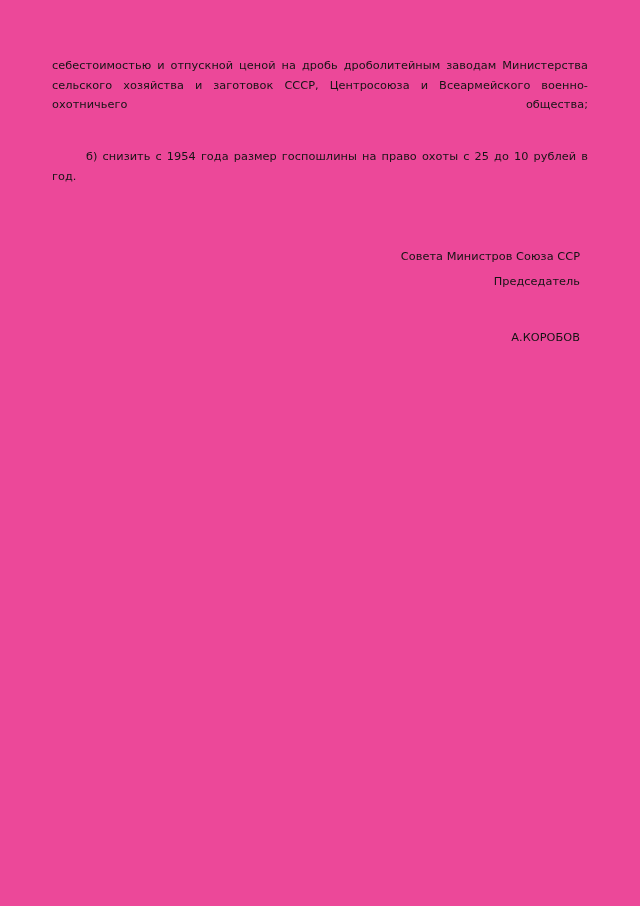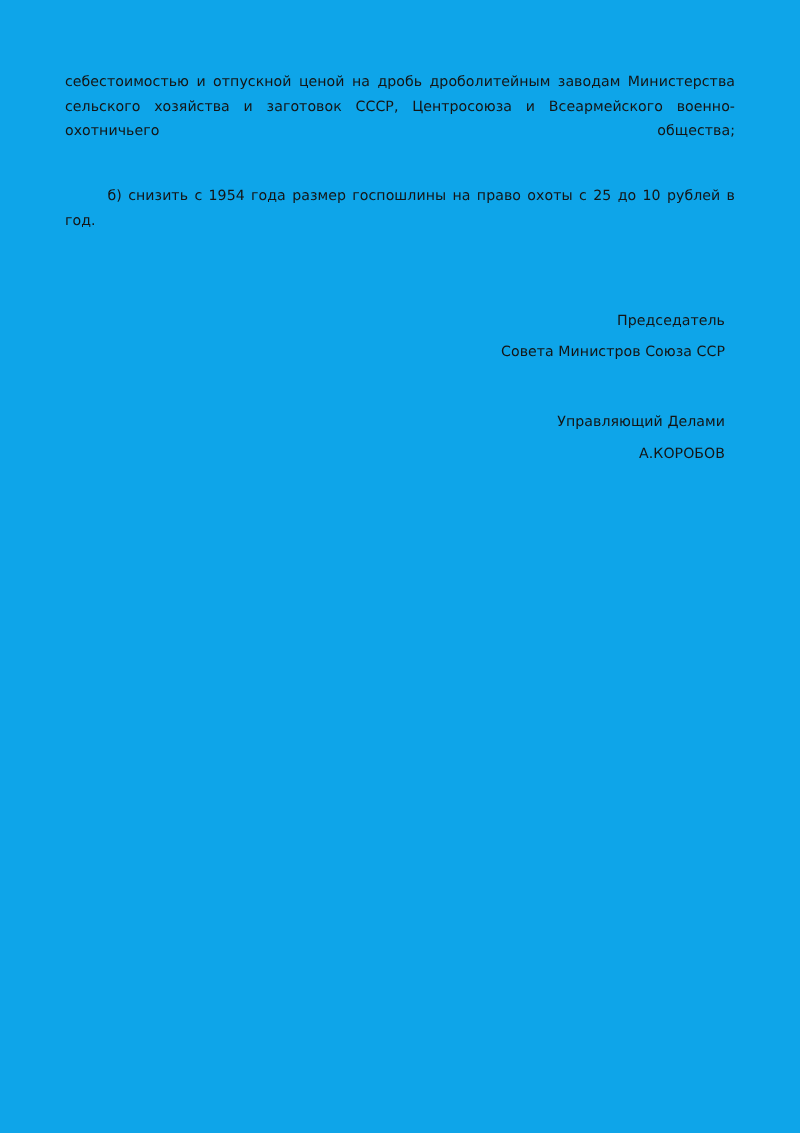--- a/index.html
+++ b/index.html
@@ -8,21 +8,21 @@
     background: #ffffff;
   }
   body {
     font-family: "DejaVu Sans", sans-serif;
     color: #141414;
   }
   .page {
     position: relative;
     width: 640px;
     height: 906px;
-    background: #0ea5e9;
+    background: #ec4899;
     box-sizing: border-box;
     overflow: hidden;
   }
   .content {
     position: absolute;
     left: 52px;
     top: 56px;
     width: 536px;
   }
   p {
@@ -66,23 +66,22 @@
 <body>
 
 <div class="page">
   <div class="content">
 
     <p class="body-para">себестоимостью и отпускной ценой на дробь дроболитейным заводам Министерства сельского хозяйства и заготовок СССР, Центросоюза и Всеармейского военно-охотничьего общества;</p>
 
     <p class="body-para para-indent">б) снизить с 1954 года размер госпошлины на право охоты с 25 до 10 рублей в год.</p>
 
     <div class="signature-block first">
+      <div class="line sig-pad-right">Совета Министров Союза ССР</div>
       <div class="line sig-pad-right">Председатель</div>
-      <div class="line sig-pad-right">Совета Министров Союза ССР</div>
     </div>
 
     <div class="signature-block second">
-      <div class="line sig-pad-right">Управляющий Делами</div>
       <div class="line sig-pad-right">А.КОРОБОВ</div>
     </div>
 
   </div>
 </div>
 
 </body></html>

